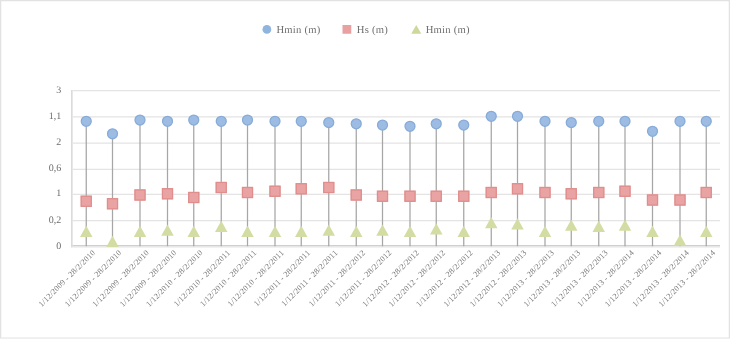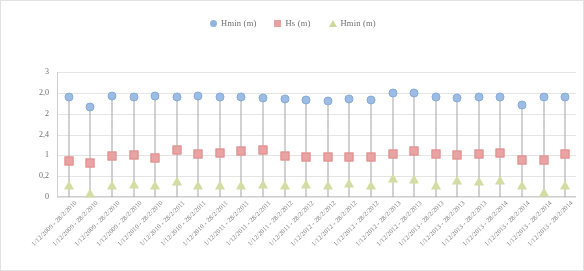--- a/index.html
+++ b/index.html
@@ -140,23 +140,23 @@
     <div class="legend-item">
       <span class="lg-mark lg-tri"></span>
       <span class="legend-label">Hmin (m)</span>
     </div>
   </div>
 
   <div id="y-labels">
       <div class="ytick" style="top: 191px;">0</div>
       <div class="ytick" style="top: 170.167px;">0,2</div>
       <div class="ytick" style="top: 149.333px;">1</div>
-      <div class="ytick" style="top: 128.5px;">2,4</div>
+      <div class="ytick" style="top: 128.5px;">0,6</div>
       <div class="ytick" style="top: 107.667px;">2</div>
-      <div class="ytick" style="top: 86.8333px;">2,0</div>
+      <div class="ytick" style="top: 86.8333px;">1,1</div>
       <div class="ytick" style="top: 66px;">3</div>
     </div>
   <div id="y-axis-line"></div>
 
   <div id="plot-area">
     <div class="axis-baseline"></div>
   <div class="gridline" style="top: 125px;"></div>
       <div class="gridline" style="top: 104.167px;"></div>
       <div class="gridline" style="top: 83.3333px;"></div>
       <div class="gridline" style="top: 62.5px;"></div>

